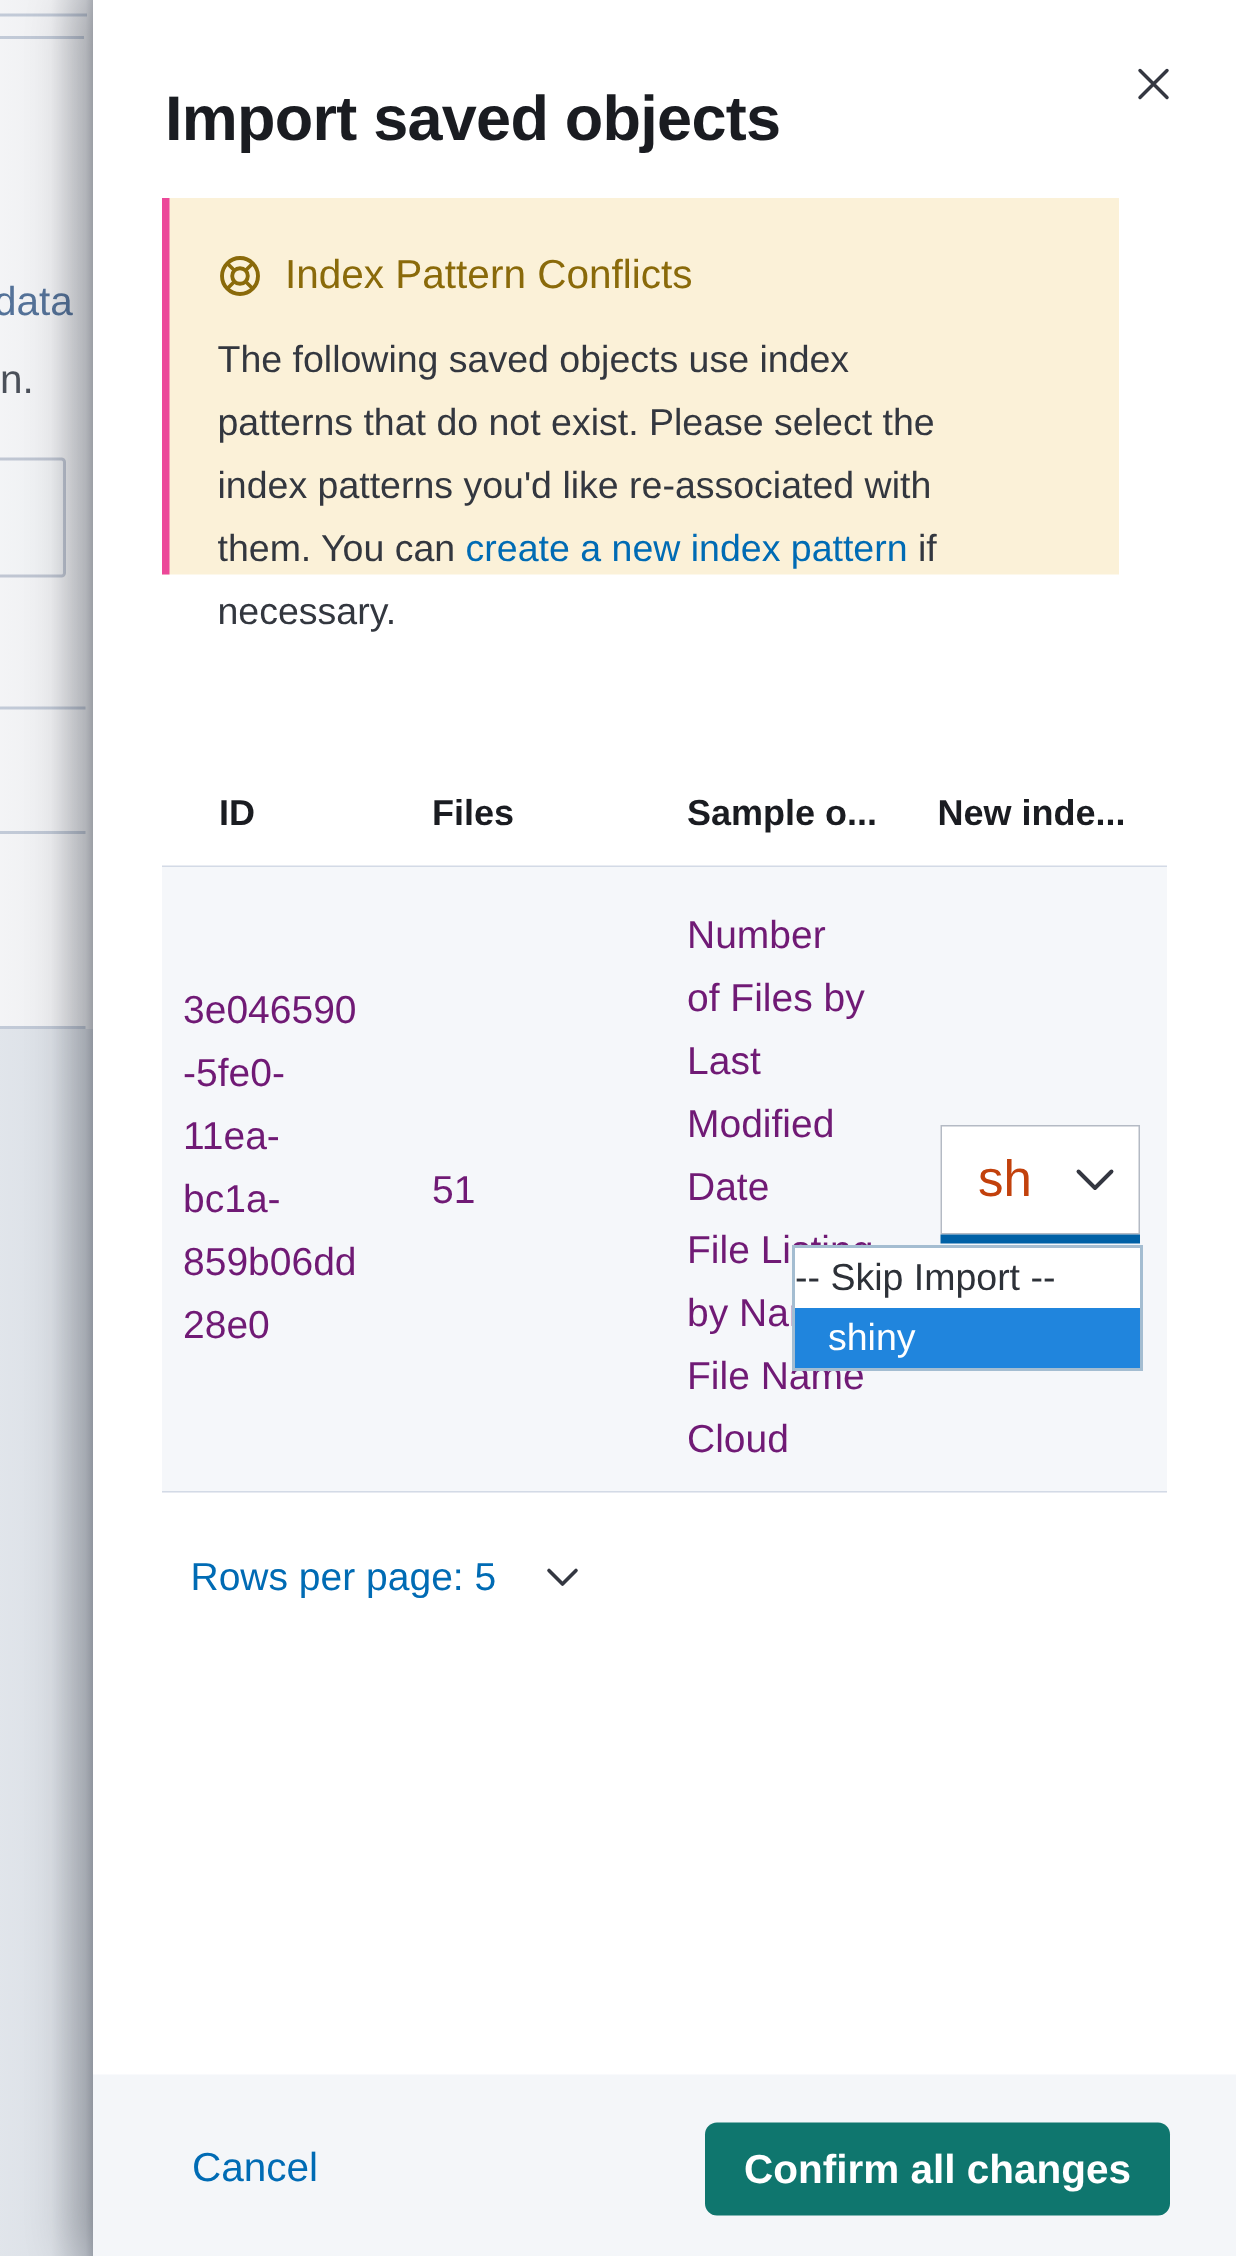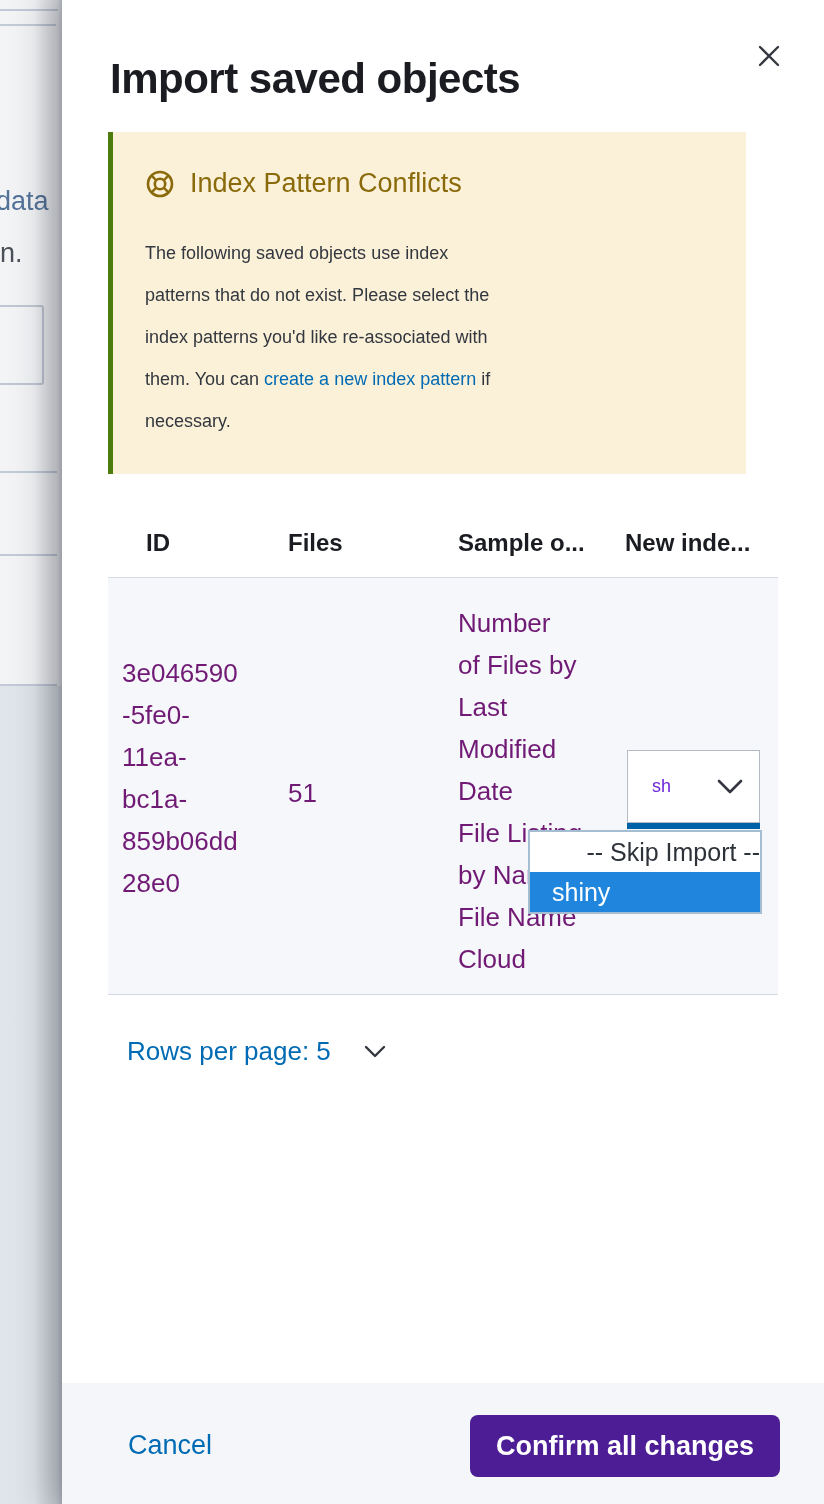--- a/index.html
+++ b/index.html
@@ -27,25 +27,25 @@
   .flyout { position:absolute; left:62px; top:0; width:762px; height:1504px; background:#ffffff;
     box-shadow:-16px 0 30px rgba(0,0,0,0.16); }
 
   .close-btn { position:absolute; left:691px; top:40px; width:32px; height:32px; cursor:pointer;
     display:flex; align-items:center; justify-content:center; background:none; border:none; }
 
   .flyout-title { position:absolute; left:48px; top:55px; font-size:42px; font-weight:600;
     color:#1a1c21; letter-spacing:-0.5px; }
 
   
-  .callout { position:absolute; left:46px; top:132px; width:638px; height:342px;
-    background:#fbf1d8; border-left:5px solid #4d7c0f; padding:36px 28px 0 32px; }
+  .callout { position:absolute; left:46px; top:132px; width:638px; height:251px;
+    background:#fbf1d8; border-left:5px solid #ec4899; padding:36px 28px 0 32px; }
   .callout-head { display:flex; align-items:center; gap:15px; }
   .callout-title { font-size:27px; color:#8a6a0a; }
-  .callout-body { margin-top:33px; font-size:18px; line-height:42px; color:#33373f; }
+  .callout-body { margin-top:20px; font-size:25px; line-height:42px; color:#33373f; }
   .callout-body .link { color:#006bb4; cursor:pointer; }
 
   
   .th { position:absolute; font-size:24px; font-weight:700; color:#1a1c21; top:529px; }
   .th-id { left:60px;margin-left:24px; }
   .th-count { left:226px; }
   .th-sample { left:396px; }
   .th-newindex { left:563px; }
   .thead-border { position:absolute; left:46px; top:577px; width:670px; height:1px; background:#d3dae6; }
   .row-band { position:absolute; left:46px; top:578px; width:670px; height:417px;
@@ -53,43 +53,43 @@
 
   .cell { position:absolute; font-size:26px; line-height:42px; color:#701a75; }
   .cell-id { left:60px; top:652px; }
   .cell-count { left:226px; top:772px; }
   .cell-sample { left:396px; top:602px; }
 
   
   .index-select { position:absolute; left:565px; top:750px; width:133px; height:73px;
     background:#ffffff; border:1px solid #b4bac4; display:flex; align-items:center;
     padding-left:24px; cursor:pointer; z-index:3; }
-  .index-select .val { font-size:18px; color:#6d28d9; }
+  .index-select .val { font-size:34px; color:#c2410c; }
   .index-select .chev { position:absolute; right:14px; top:26px; }
   .select-focus-bar { position:absolute; left:565px; top:823px; width:133px; height:6px;
     background:#0061a6; z-index:3; }
 
   
   .option-list { position:absolute; left:466px; top:830px; width:234px;
     background:#ffffff; border:2px solid #a4bdd1; z-index:4; }
   .option { font-size:25px; height:40px; line-height:40px; cursor:pointer; }
-  .option.skip { text-align:right; color:#2d3138; background:#ffffff; }
+  .option.skip { text-align:left; color:#2d3138; background:#ffffff; }
   .option.selected { background:#2085dd; color:#ffffff; padding-left:22px; }
 
   
   .rows-per-page { position:absolute; left:65px; top:1036px; display:inline-flex;
     align-items:center; gap:32px; cursor:pointer; }
   .rows-per-page .label { font-size:26px; color:#006bb4; }
 
   
   .flyout-footer { position:absolute; left:0; top:1383px; width:762px; height:121px; background:#f4f6f9; }
   .cancel-link { position:absolute; left:66px; top:1430px; font-size:27px; color:#006bb4;
     background:none; border:none; cursor:pointer; font-family:inherit; }
   .confirm-btn { position:absolute; left:408px; top:1415px; width:310px; height:62px;
-    background:#4c1d95; border:none; border-radius:8px; color:#ffffff; font-size:27px;
+    background:#0f766e; border:none; border-radius:8px; color:#ffffff; font-size:27px;
     font-weight:600; cursor:pointer; font-family:inherit; }
 
   svg { display:block; }
 </style>
 </head>
 <body>
 
 <div class="underlay">
   <div class="hline" style="top:9px; width:58px;"></div>
   <div class="hline" style="top:24px; width:56px;"></div>

